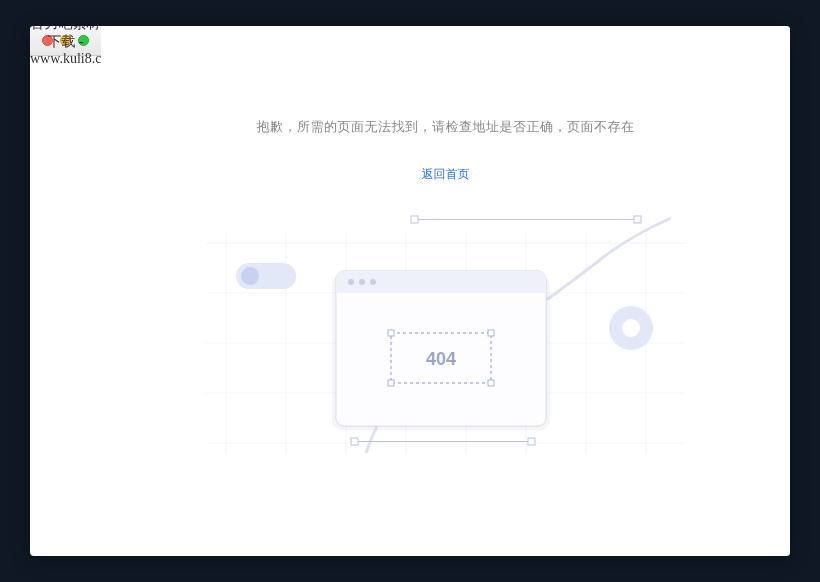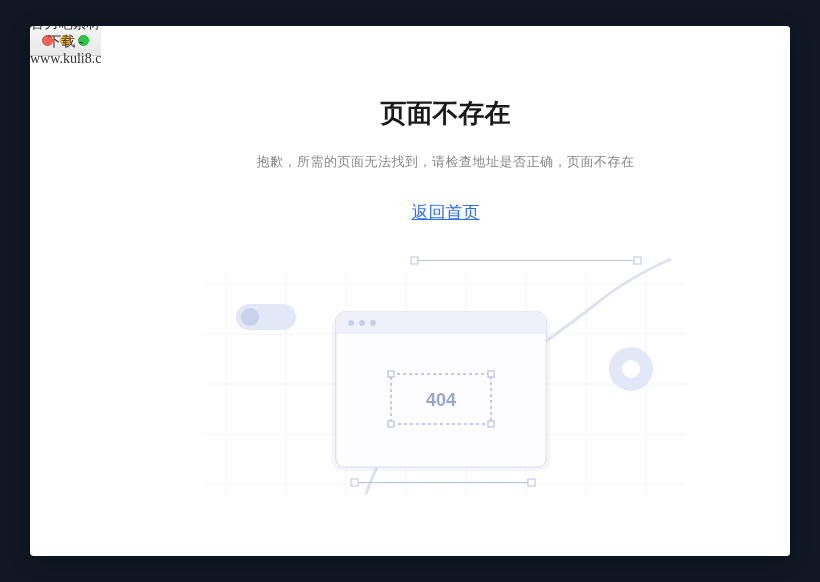--- a/index.html
+++ b/index.html
@@ -68,23 +68,22 @@
       color: #1a1a1a;
     }
     .subtext {
       margin-top: 22px;
       font-size: 13px;
       color: #888;
       letter-spacing: 0.5px;
     }
     .home-link {
       margin-top: 30px;
-      font-size: 17px;
+      font-size: 12px;
       color: #2b6fff;
-      text-decoration: underline;
       cursor: pointer;
     }
     .illustration {
       margin-top: 30px;
       width: 480px;
       height: 240px;
       position: relative;
     }
   </style>
 </head>
@@ -93,21 +92,20 @@
 <div class="window">
   <div class="titlebar">
     <div class="traffic-lights">
       <div class="traffic-light tl-red"></div>
       <div class="traffic-light tl-yellow"></div>
       <div class="traffic-light tl-green"></div>
     </div>
     <div class="title">苦力吧素材下载 - www.kuli8.com</div>
   </div>
   <div class="content">
-    <div class="heading">页面不存在</div>
     <div class="subtext">抱歉，所需的页面无法找到，请检查地址是否正确，页面不存在</div>
     <a class="home-link">返回首页</a>
     <div class="illustration">
       <svg width="480" height="240" viewBox="0 0 480 240">
 
         <g stroke="#e7eaf4" stroke-width="1" fill="none" opacity="0.5">
           <line x1="0" y1="30" x2="480" y2="30"></line>
           <line x1="0" y1="80" x2="480" y2="80"></line>
           <line x1="0" y1="130" x2="480" y2="130"></line>
           <line x1="0" y1="180" x2="480" y2="180"></line>

